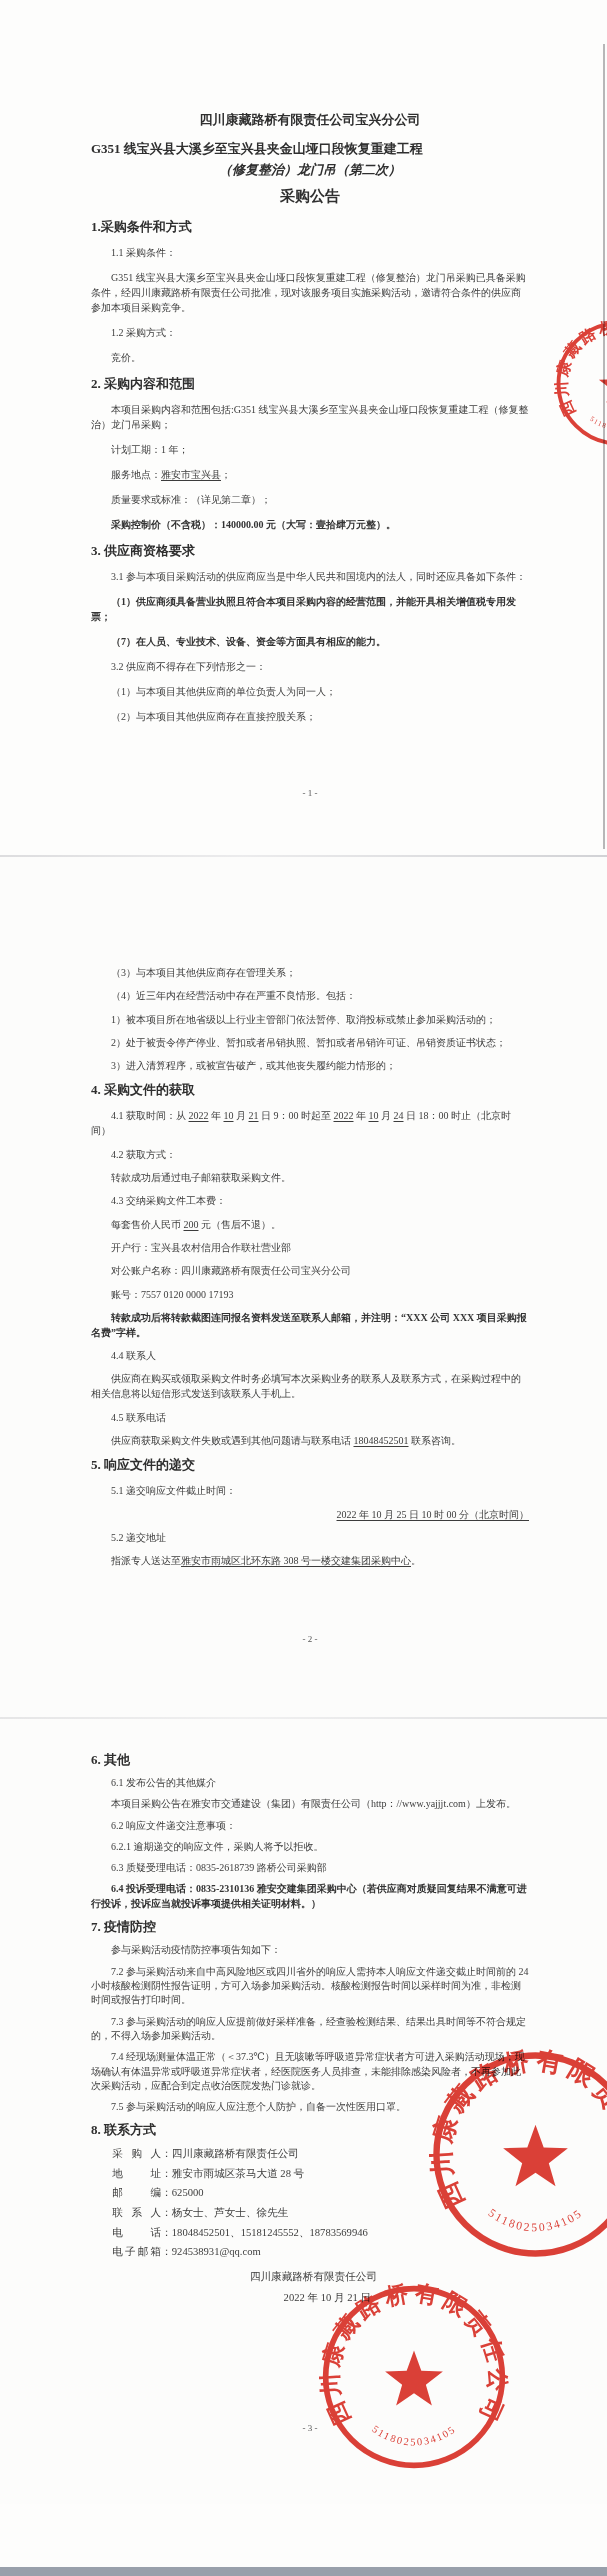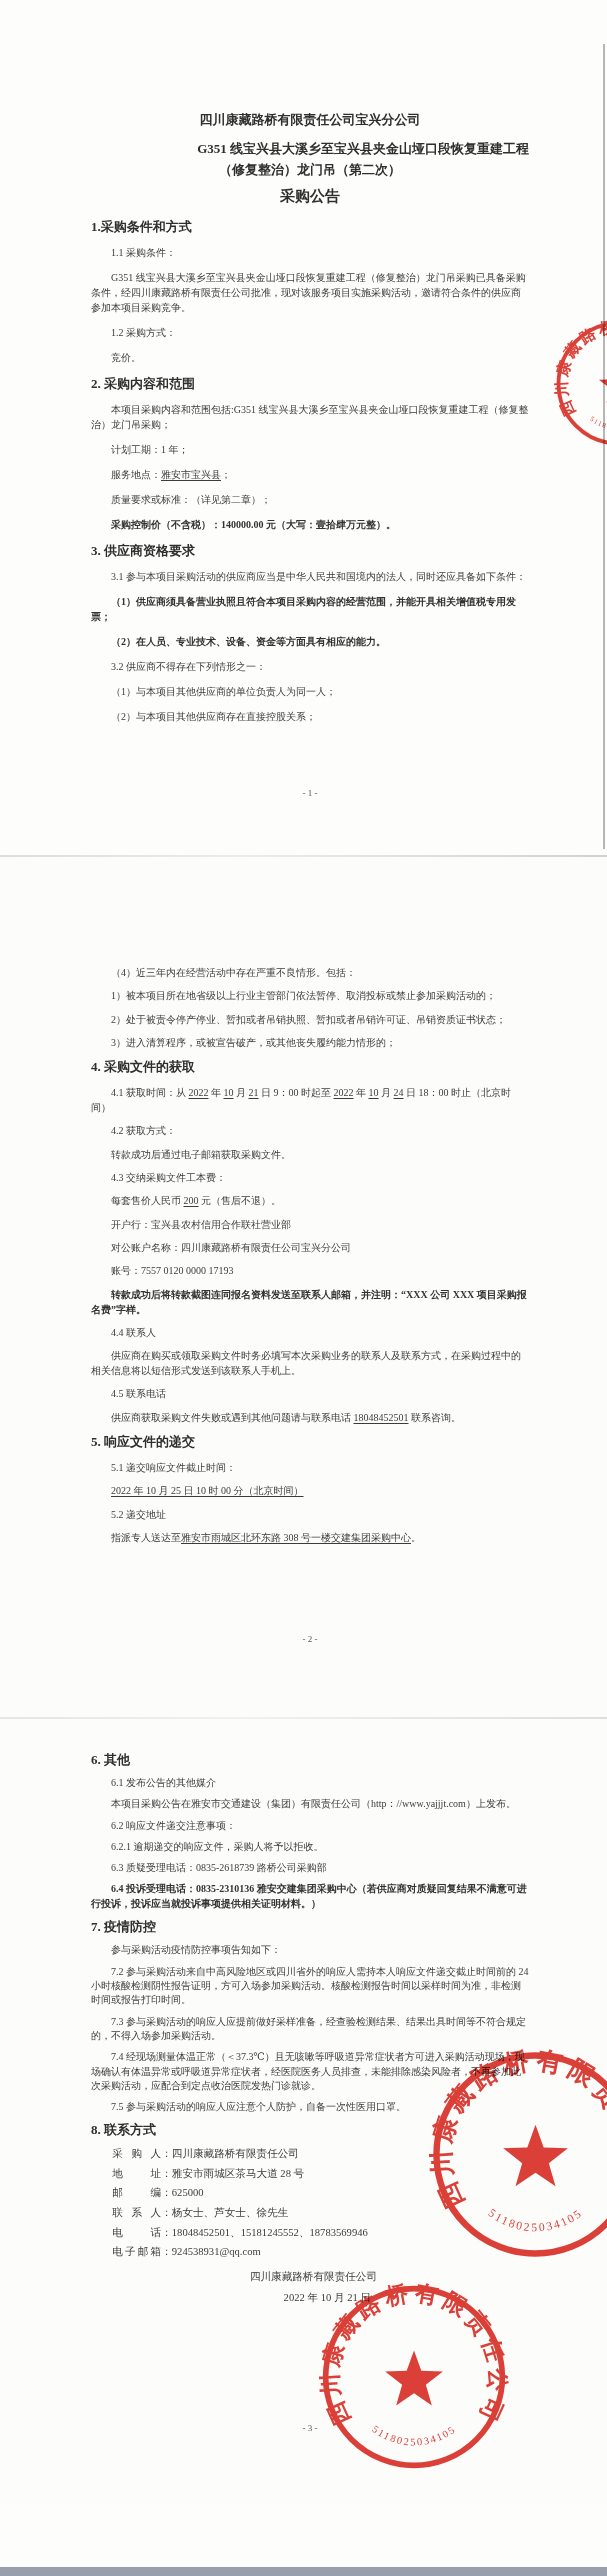--- a/index.html
+++ b/index.html
@@ -14,26 +14,26 @@
   #sep1{top:855px;}
   #sep2{top:1717px;opacity:.5;}
   #bottomedge{position:absolute;left:0;top:2567px;width:607px;height:9px;background:#99a0ab;}
   #edgeline{position:absolute;left:603px;top:44px;width:1.5px;height:805px;background:#7d7d80;opacity:.55;}
 
   .p{margin:0 0 10px;font-size:10px;line-height:15px;}
   #p2 .p{margin-bottom:8.3px;}
   #p3 .p{margin-bottom:6.8px;line-height:14.4px;}
   .ind{text-indent:2em;}
   .b{font-weight:700;color:#333;}
-  .u{text-decoration:underline;text-underline-offset:2.3px;}
+  .u{text-decoration:underline;text-underline-offset:2.3px;text-align:right;}
   .h{font-size:13px;line-height:18px;font-weight:700;color:#2f2f2f;margin:1.5px 0 9px;}
   #p3 .h{margin-bottom:7.6px;}
   .org{font-size:13px;line-height:18px;font-weight:700;text-align:center;color:#2f2f2f;margin:0 0 10.6px;}
-  .t1{font-size:13px;line-height:18px;font-weight:700;text-align:right;color:#2f2f2f;margin:0 0 3px;}
-  .t2{font-size:13px;line-height:18px;font-weight:700;text-align:center;color:#2f2f2f;margin:0 0 7.6px;}
+  .t1{font-size:13px;line-height:18px;font-weight:700;text-align:left;color:#2f2f2f;margin:0 0 3px;}
+  .t2{font-size:13px;line-height:18px;font-weight:700;text-align:center;color:#2f2f2f;margin:0 0 7.6px;font-style:italic;}
   .doctype{font-size:15px;line-height:21px;font-weight:700;text-align:center;color:#2f2f2f;margin:0 0 10.6px;}
   .page-no{position:absolute;left:91px;right:78px;text-align:center;font-size:9px;color:#555;}
   #p1 .page-no{bottom:58px;}
   #p2 .page-no{bottom:74px;}
   #p3 .page-no{bottom:71px;}
   .crow{margin:0 0 5.3px;font-size:10.6px;line-height:14.4px;text-indent:2em;}
   .clabel{display:inline-block;width:49px;text-align:justify;text-align-last:justify;text-indent:0;}
   .sign{font-size:10.6px;line-height:14.4px;text-align:right;}
   .sign-org{margin:10.6px 152px 6px 0;}
   .sign-date{margin:0 158px 0 0;}
@@ -62,29 +62,30 @@
     <div class="h">2. 采购内容和范围</div>
     <p class="p ind">本项目采购内容和范围包括:G351 线宝兴县大溪乡至宝兴县夹金山垭口段恢复重建工程（修复整治）龙门吊采购；</p>
     <p class="p ind">计划工期：1 年；</p>
     <p class="p ind"><span>服务地点：</span><span class="u">雅安市宝兴县</span><span>；</span></p>
     <p class="p ind">质量要求或标准：（详见第二章）；</p>
     <p class="p ind b">采购控制价（不含税）：140000.00 元（大写：壹拾肆万元整）。</p>
 
     <div class="h">3. 供应商资格要求</div>
     <p class="p ind">3.1 参与本项目采购活动的供应商应当是中华人民共和国境内的法人，同时还应具备如下条件：</p>
     <p class="p ind b">（1）供应商须具备营业执照且符合本项目采购内容的经营范围，并能开具相关增值税专用发票；</p>
-    <p class="p ind b">（2）在人员、专业技术、设备、资金等方面具有相应的能力。</p>
+    <p class="p ind b">（7）在人员、专业技术、设备、资金等方面具有相应的能力。</p>
     <p class="p ind">3.2 供应商不得存在下列情形之一：</p>
     <p class="p ind">（1）与本项目其他供应商的单位负责人为同一人；</p>
     <p class="p ind">（2）与本项目其他供应商存在直接控股关系；</p>
 
     <div class="page-no">- 1 -</div>
   </div>
 
   <div class="page" id="p2">
+    <p class="p ind">（3）与本项目其他供应商存在管理关系；</p>
     <p class="p ind">（4）近三年内在经营活动中存在严重不良情形。包括：</p>
     <p class="p ind">1）被本项目所在地省级以上行业主管部门依法暂停、取消投标或禁止参加采购活动的；</p>
     <p class="p ind">2）处于被责令停产停业、暂扣或者吊销执照、暂扣或者吊销许可证、吊销资质证书状态；</p>
     <p class="p ind">3）进入清算程序，或被宣告破产，或其他丧失履约能力情形的；</p>
 
     <div class="h">4. 采购文件的获取</div>
     <p class="p ind"><span>4.1 获取时间：从 </span><span class="u">2022</span><span> 年 </span><span class="u">10</span><span> 月 </span><span class="u">21</span><span> 日 9：00 时起至 </span><span class="u">2022</span><span> 年 </span><span class="u">10</span><span> 月 </span><span class="u">24</span><span> 日 18：00 时止（北京时间）</span></p>
     <p class="p ind">4.2 获取方式：</p>
     <p class="p ind">转款成功后通过电子邮箱获取采购文件。</p>
     <p class="p ind">4.3 交纳采购文件工本费：</p>

